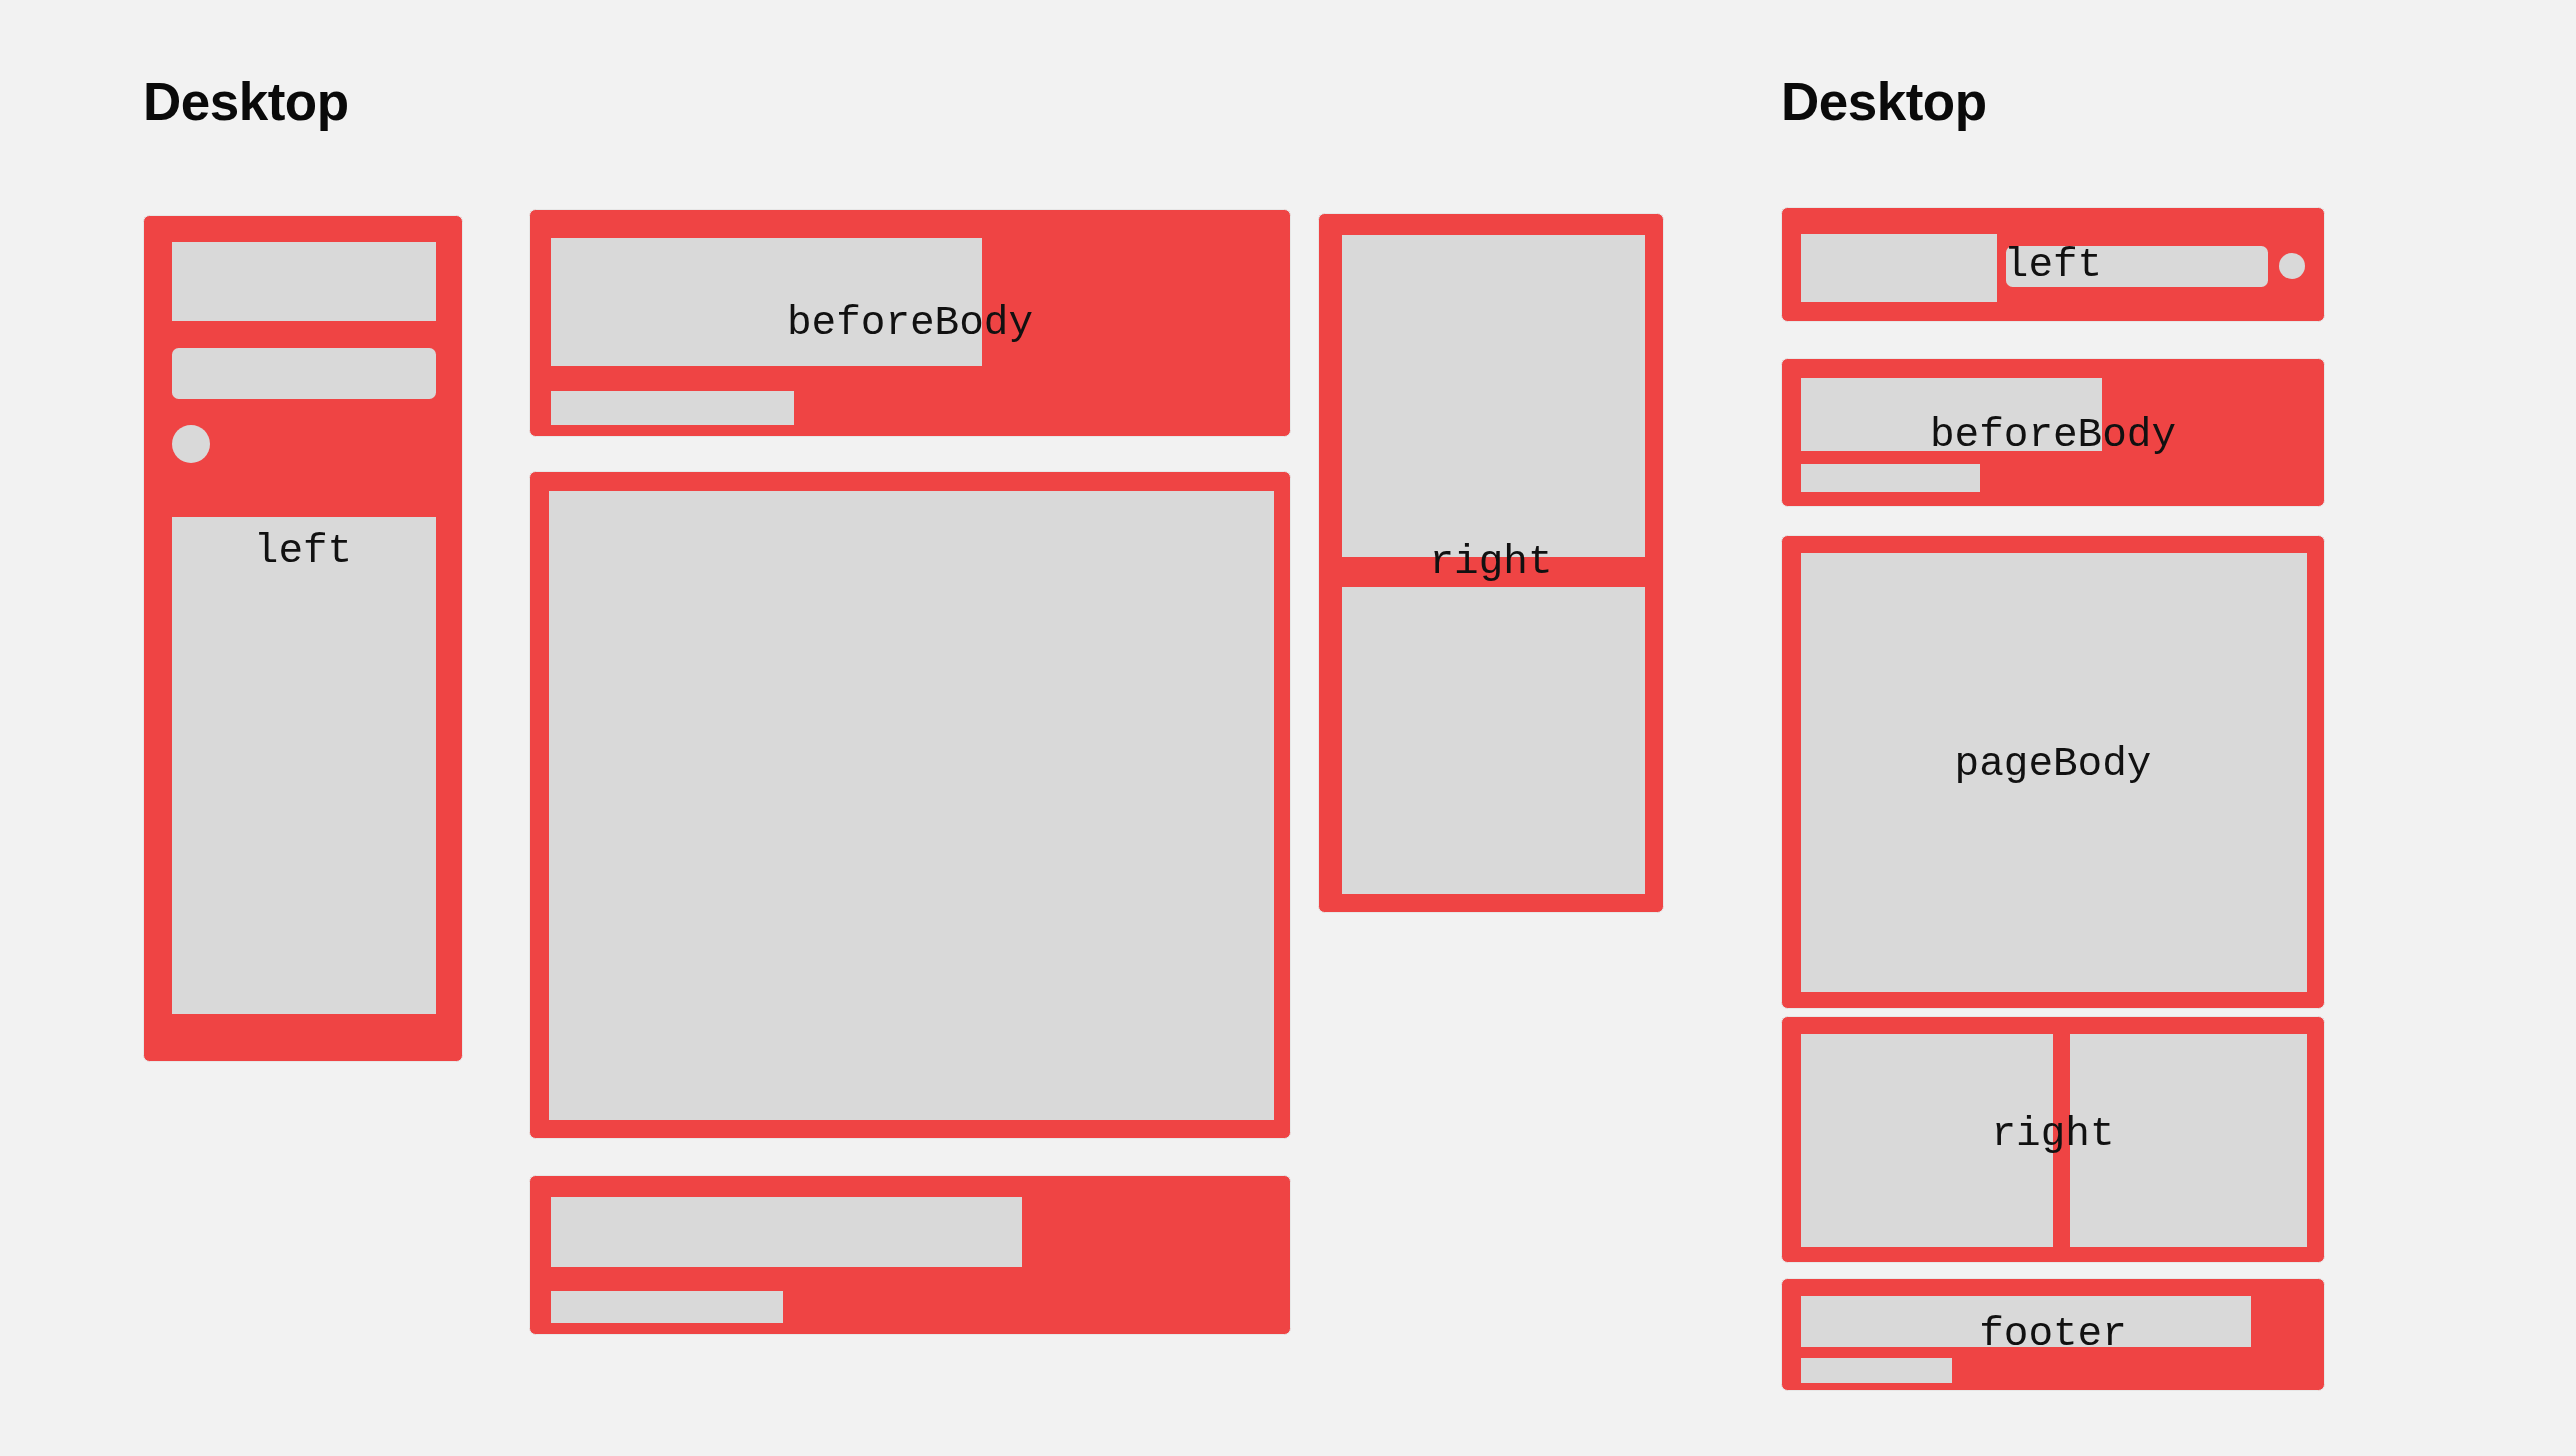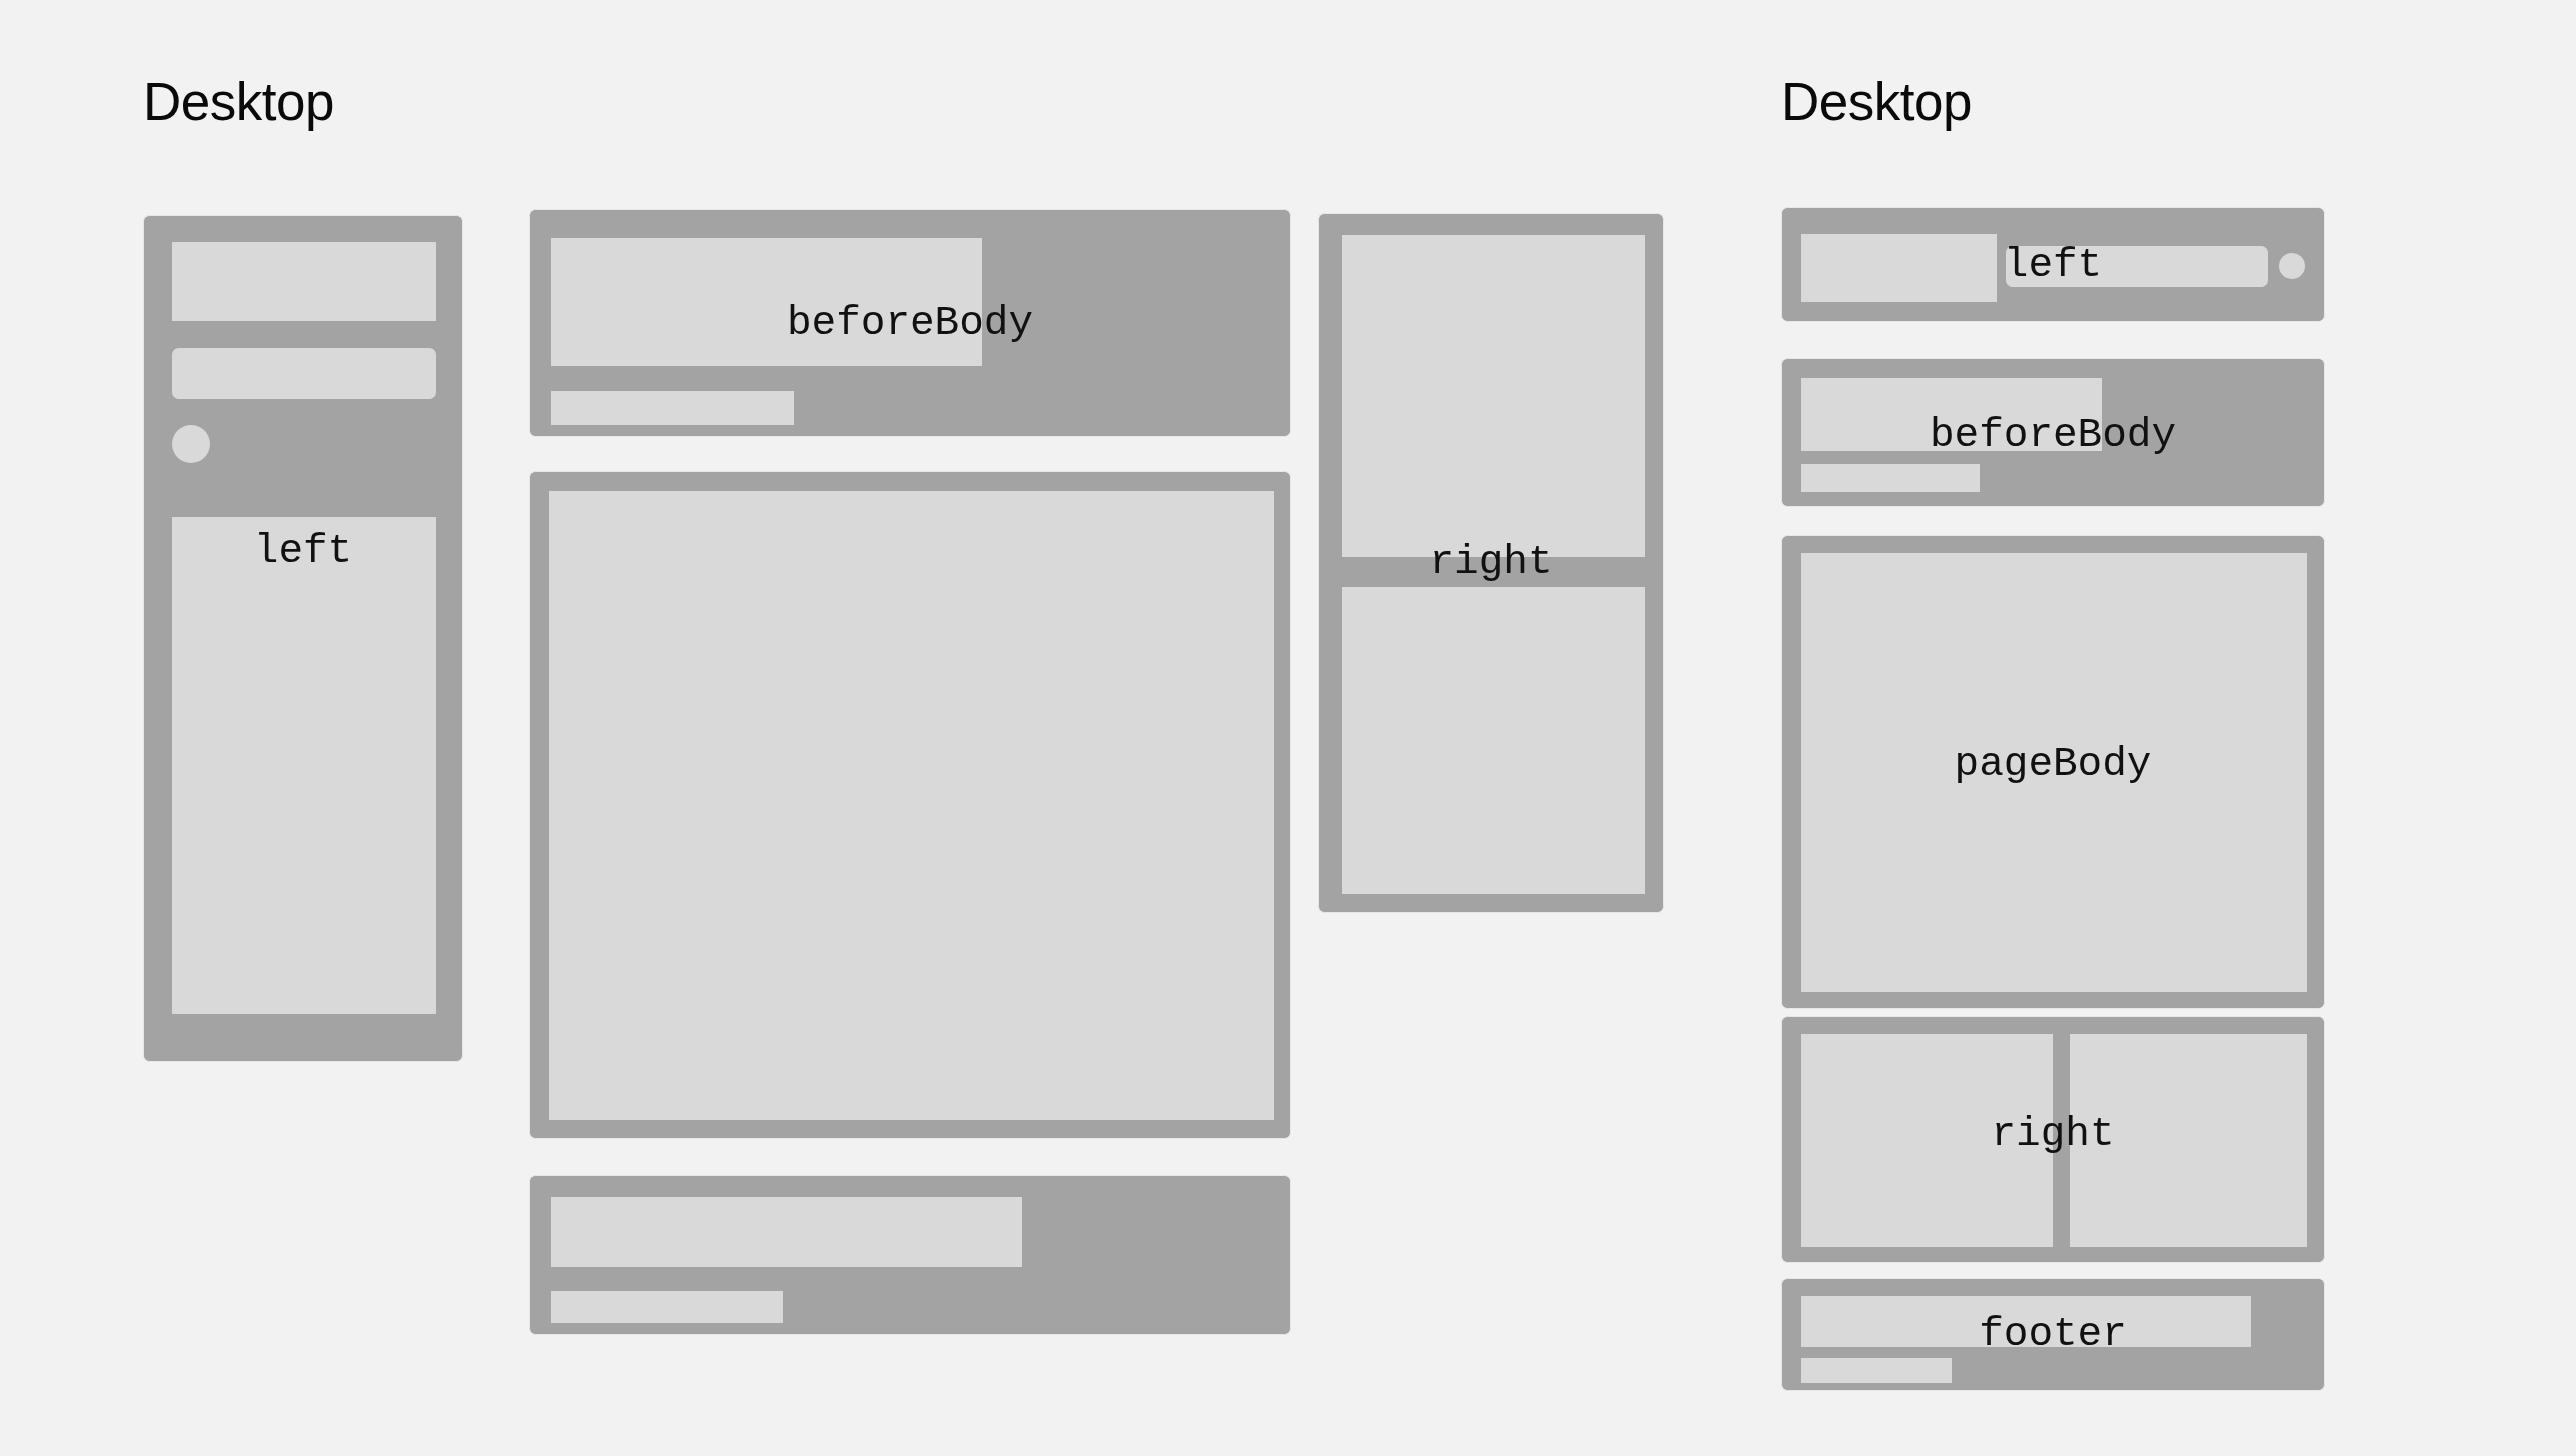--- a/index.html
+++ b/index.html
@@ -8,31 +8,31 @@
     width: 2576px;
     height: 1456px;
     background: #f2f2f2;
     font-family: "Liberation Sans", sans-serif;
     overflow: hidden;
   }
 
   
   .section-title {
     font-family: "Liberation Sans", sans-serif;
-    font-weight: normal;
+    font-weight: bold;
     font-size: 53px;
     line-height: 1;
     color: #0a0a0a;
     letter-spacing: -0.5px;
   }
 
   
   .panel {
     position: absolute;
-    background: #a3a3a3;
+    background: #ef4444;
     border: 0.9px solid #e7e7e7;
     border-radius: 6.6px;
   }
 
   
   .sk {
     position: absolute;
     background: #d9d9d9;
   }
   .sk.rounded { border-radius: 6.6px; }

